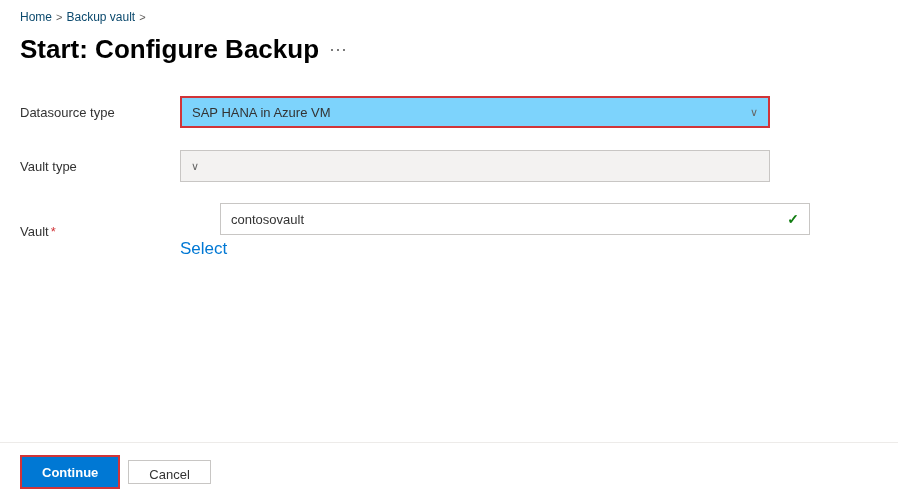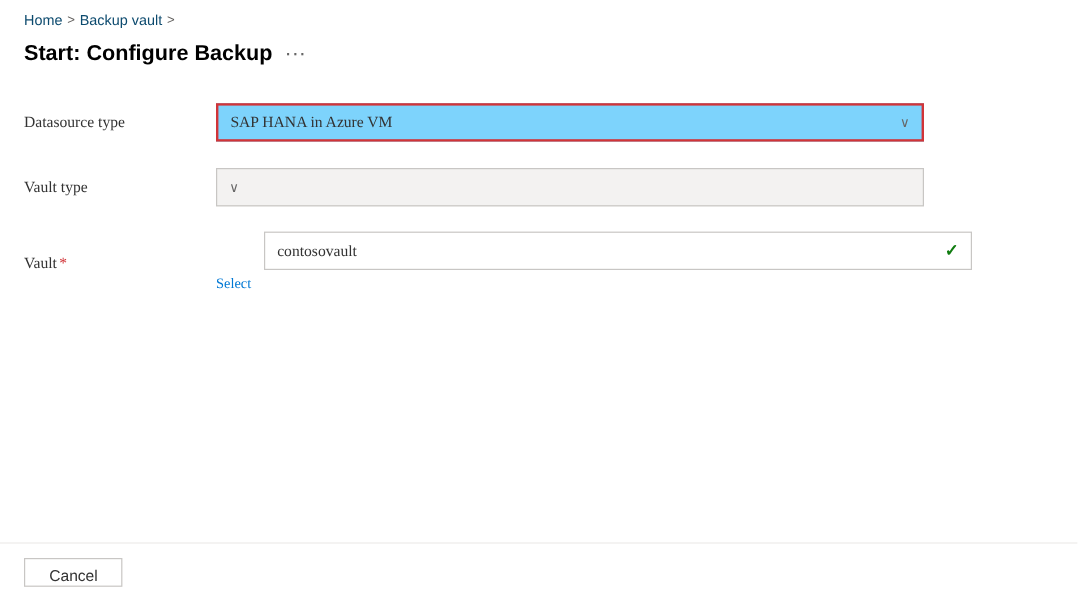--- a/index.html
+++ b/index.html
@@ -33,35 +33,34 @@
       text-decoration: none;
     }
 
     .page-header {
       padding: 4px 20px 20px 20px;
       display: flex;
       align-items: center;
       gap: 10px;
     }
     .page-title {
-      font-size: 18px;
+      font-size: 26px;
       font-weight: 600;
       color: #000;
     }
     .page-title-dots {
       color: #666;
       font-size: 18px;
       cursor: pointer;
     }
 
     .main-content {
       flex: 1;
       padding: 10px 20px 10px 20px;
       overflow: auto;
-      font-family: Liberation Serif, serif;
     }
 
     .form-section {
       max-width: 780px;
     }
 
     .form-row {
       display: flex;
       align-items: center;
       margin-bottom: 20px;
@@ -113,21 +112,21 @@
       font-size: 11px;
     }
     .dropdown-checkmark {
       color: #107c10;
       font-size: 14px;
       font-weight: bold;
     }
 
     .select-link {
       color: #0078d4;
-      font-size: 12px;
+      font-size: 17px;
       cursor: pointer;
       text-decoration: none;
       margin-top: 4px;
       display: inline-block;
     }
 
     .footer {
       border-top: 1px solid #edebe9;
       padding: 12px 20px;
       display: flex;
@@ -204,14 +203,15 @@
           <span class="dropdown-checkmark">✓</span>
         </div>
         <a class="select-link">Select</a>
       </div>
     </div>
 
   </div>
 </div>
 
 <div class="footer">
+  <button class="btn-continue">Continue</button>
   <button class="btn-cancel">Cancel</button>
 </div>
 
 </body></html>

